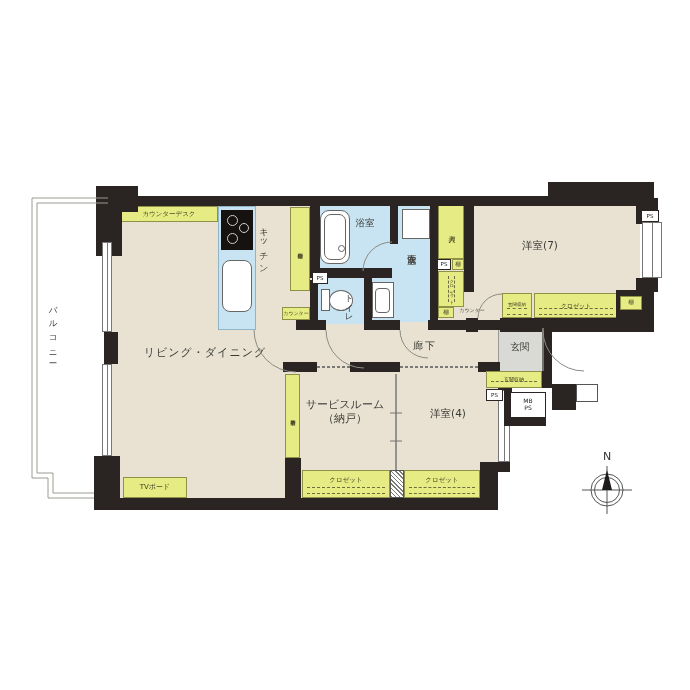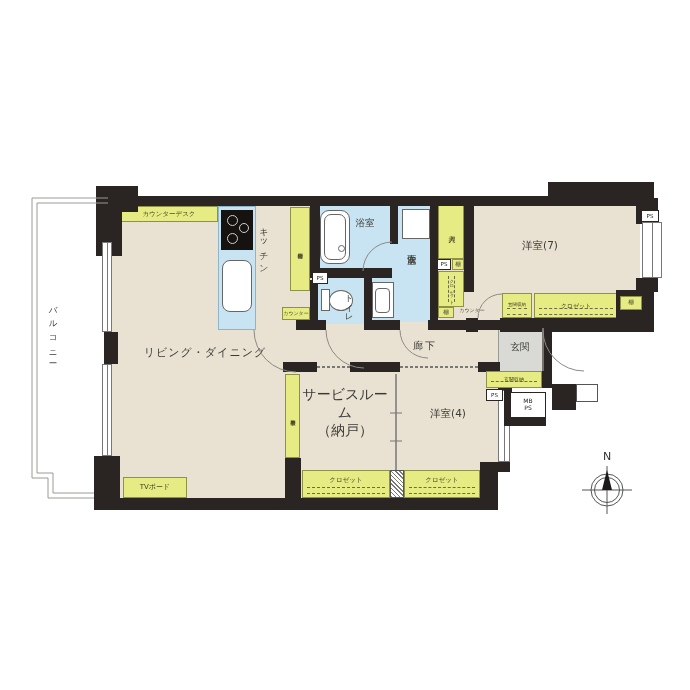--- a/index.html
+++ b/index.html
@@ -208,21 +208,21 @@
     </div>
   <div class="lbl" style="left:500px;top:340px;width:40px;height:14px;font-size:9.5px;">
       <span>玄関</span>
     </div>
   <div class="lbl" style="left:500px;top:238px;width:80px;height:16px;font-size:10.5px;">
       <span>洋室(7)</span>
     </div>
   <div class="lbl" style="left:408px;top:406px;width:80px;height:16px;font-size:10.5px;">
       <span>洋室(4)</span>
     </div>
-  <div class="lbl" style="left:298px;top:396px;width:94px;height:32px;font-size:14px;flex-direction:column;">
+  <div class="lbl" style="left:298px;top:396px;width:94px;height:32px;font-size:11px;flex-direction:column;">
     <span>サービスルーム</span>
     <span>（納戸）</span>
   </div>
   <div class="lbl" style="left:452px;top:304px;width:40px;height:12px;font-size:5px;">
       <span>カウンター</span>
     </div>
 
   <svg class="abs" style="left:572px;top:446px;z-index:4;" width="70" height="80" viewBox="0 0 70 80">
     <text x="35" y="14" text-anchor="middle" font-size="11" fill="#333">N</text>
     <circle cx="35" cy="44" r="16" fill="none" stroke="#555" stroke-width="1"></circle>

